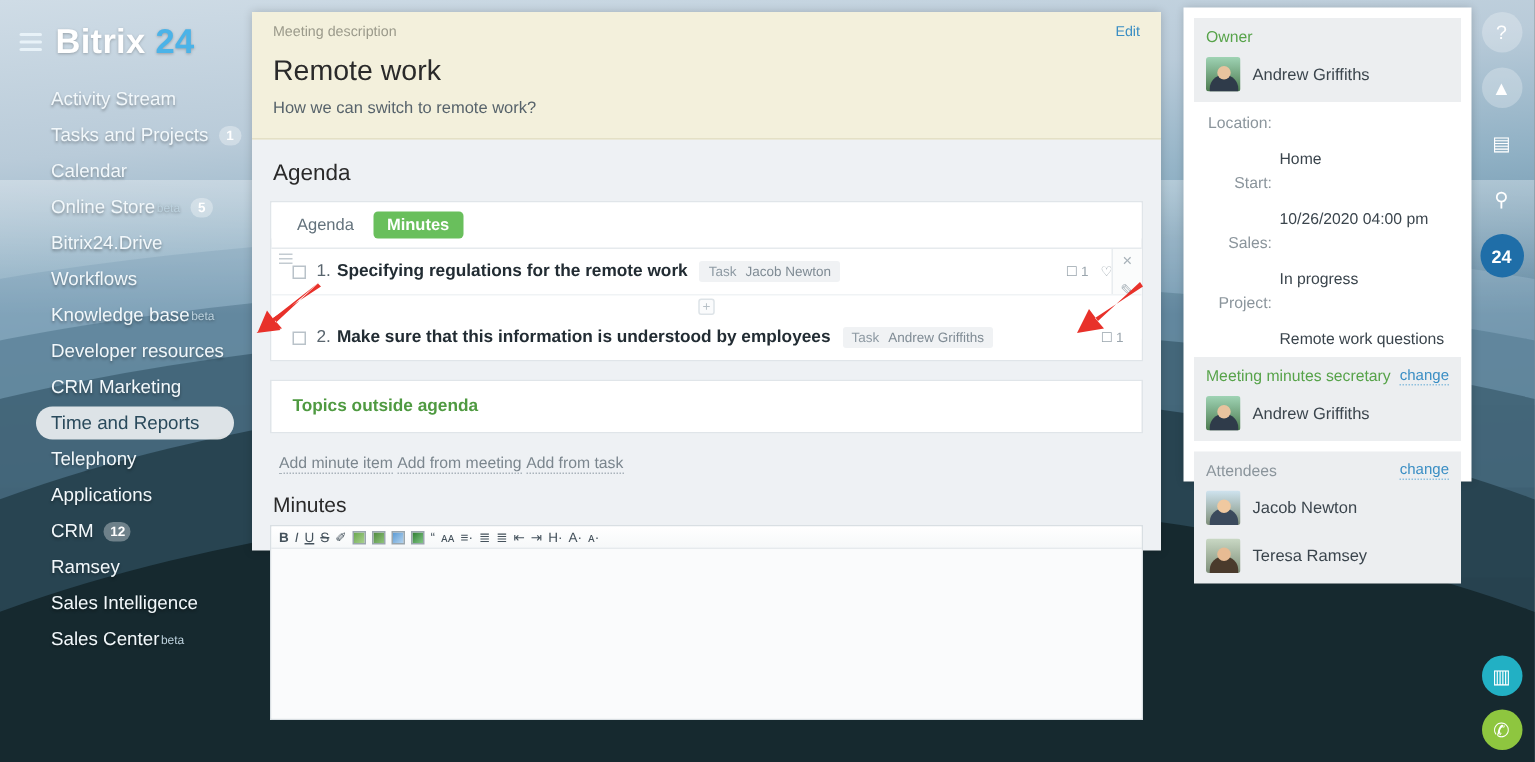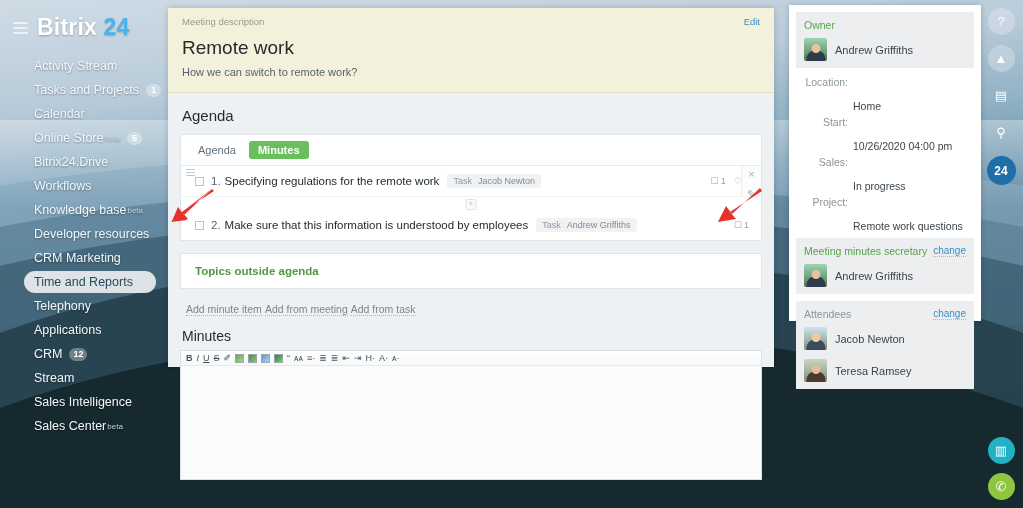--- a/index.html
+++ b/index.html
@@ -69,21 +69,21 @@
 
   .ag-list { border-top:1px solid #e6eaed; margin-top:6px; }
   .ag-row { position:relative; display:flex; align-items:center; height:30px;
             padding:0 10px 0 14px; background:#ffffff; }
   .drag-handle { position:absolute; left:5px; top:3px; width:9px; height:7px;
                  display:flex; flex-direction:column; justify-content:space-between; }
   .drag-handle i { display:block; height:1px; background:#c3cbd1; }
   .chk { width:9px; height:9px; border:1px solid #b9c2c9; background:#fff;
          margin-right:7px; flex:none; cursor:pointer; }
   .ag-num { font-size:11.5px; color:#58646d; margin-right:4px; }
-  .ag-title { font-size:11.5px; font-weight:normal; color:#222c33; white-space:nowrap; }
+  .ag-title { font-size:11.5px; font-weight:bold; color:#222c33; white-space:nowrap; }
   .pill { display:inline-flex; align-items:center; gap:6px; margin-left:8px;
           background:#f0f2f4; border-radius:2px; padding:2px 6px; }
   .pill .k { font-size:9px; color:#8e9aa3; }
   .pill .v { font-size:9px; color:#7f8b94; }
   .ag-right { margin-left:auto; display:flex; align-items:center; gap:8px; padding-right:2px; }
   .mini { display:inline-flex; align-items:center; gap:2px; font-size:9px; color:#9aa5ad; cursor:pointer; }
   .row-tools { position:absolute; right:0; top:0; width:20px; height:60px;
                border-left:1px solid #e9edf0; background:#fbfcfc;
                display:flex; flex-direction:column; align-items:center; padding-top:3px; gap:9px; }
   .row-tools span { font-size:11px; color:#a7b1b8; cursor:pointer; line-height:1; }
@@ -220,21 +220,21 @@
         <span>Telephony</span>
       </div>
       <div class="nav-item">
         <span>Applications</span>
       </div>
       <div class="nav-item">
         <span>CRM</span>
         <span class="badge">12</span>
       </div>
       <div class="nav-item">
-        <span>Stream</span>
+        <span>Ramsey</span>
       </div>
       <div class="nav-item">
         <span>Sales Intelligence</span>
       </div>
       <div class="nav-item">
         <span>Sales Center</span>
         <span class="beta">beta</span>
       </div>
     </div>
 </div>

